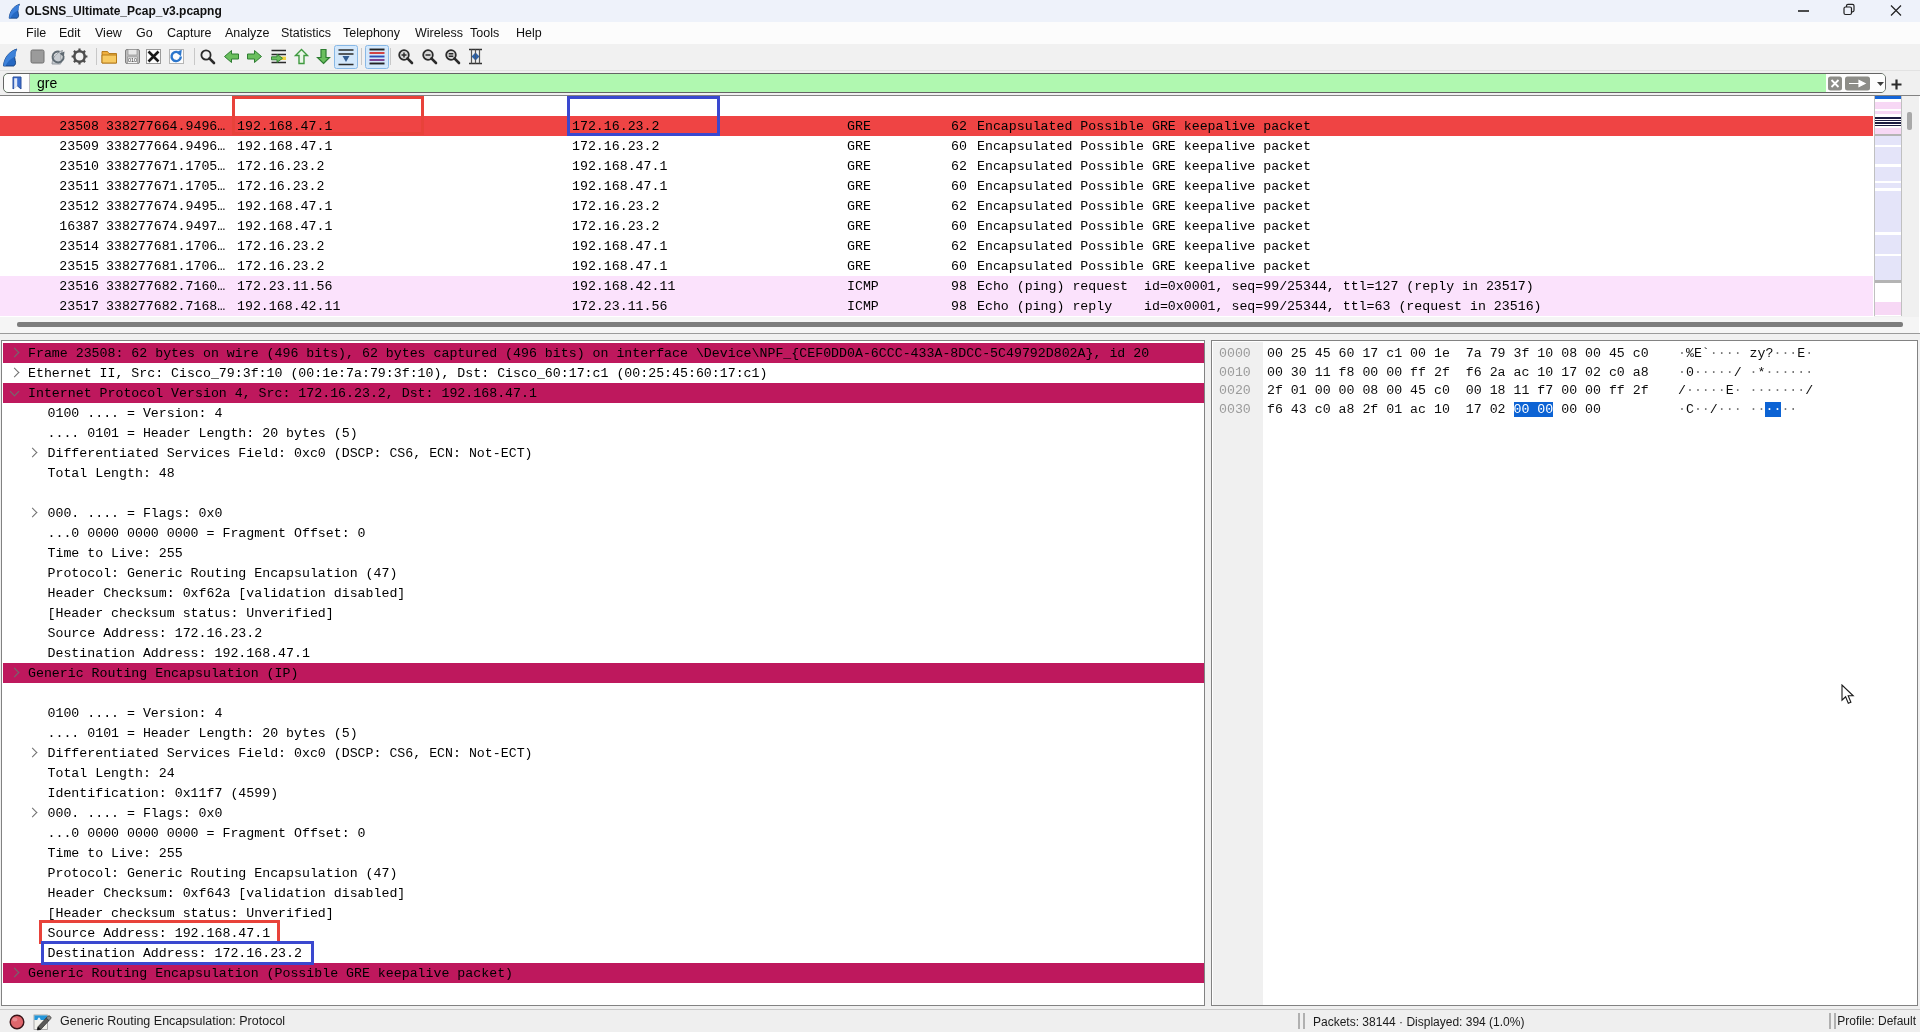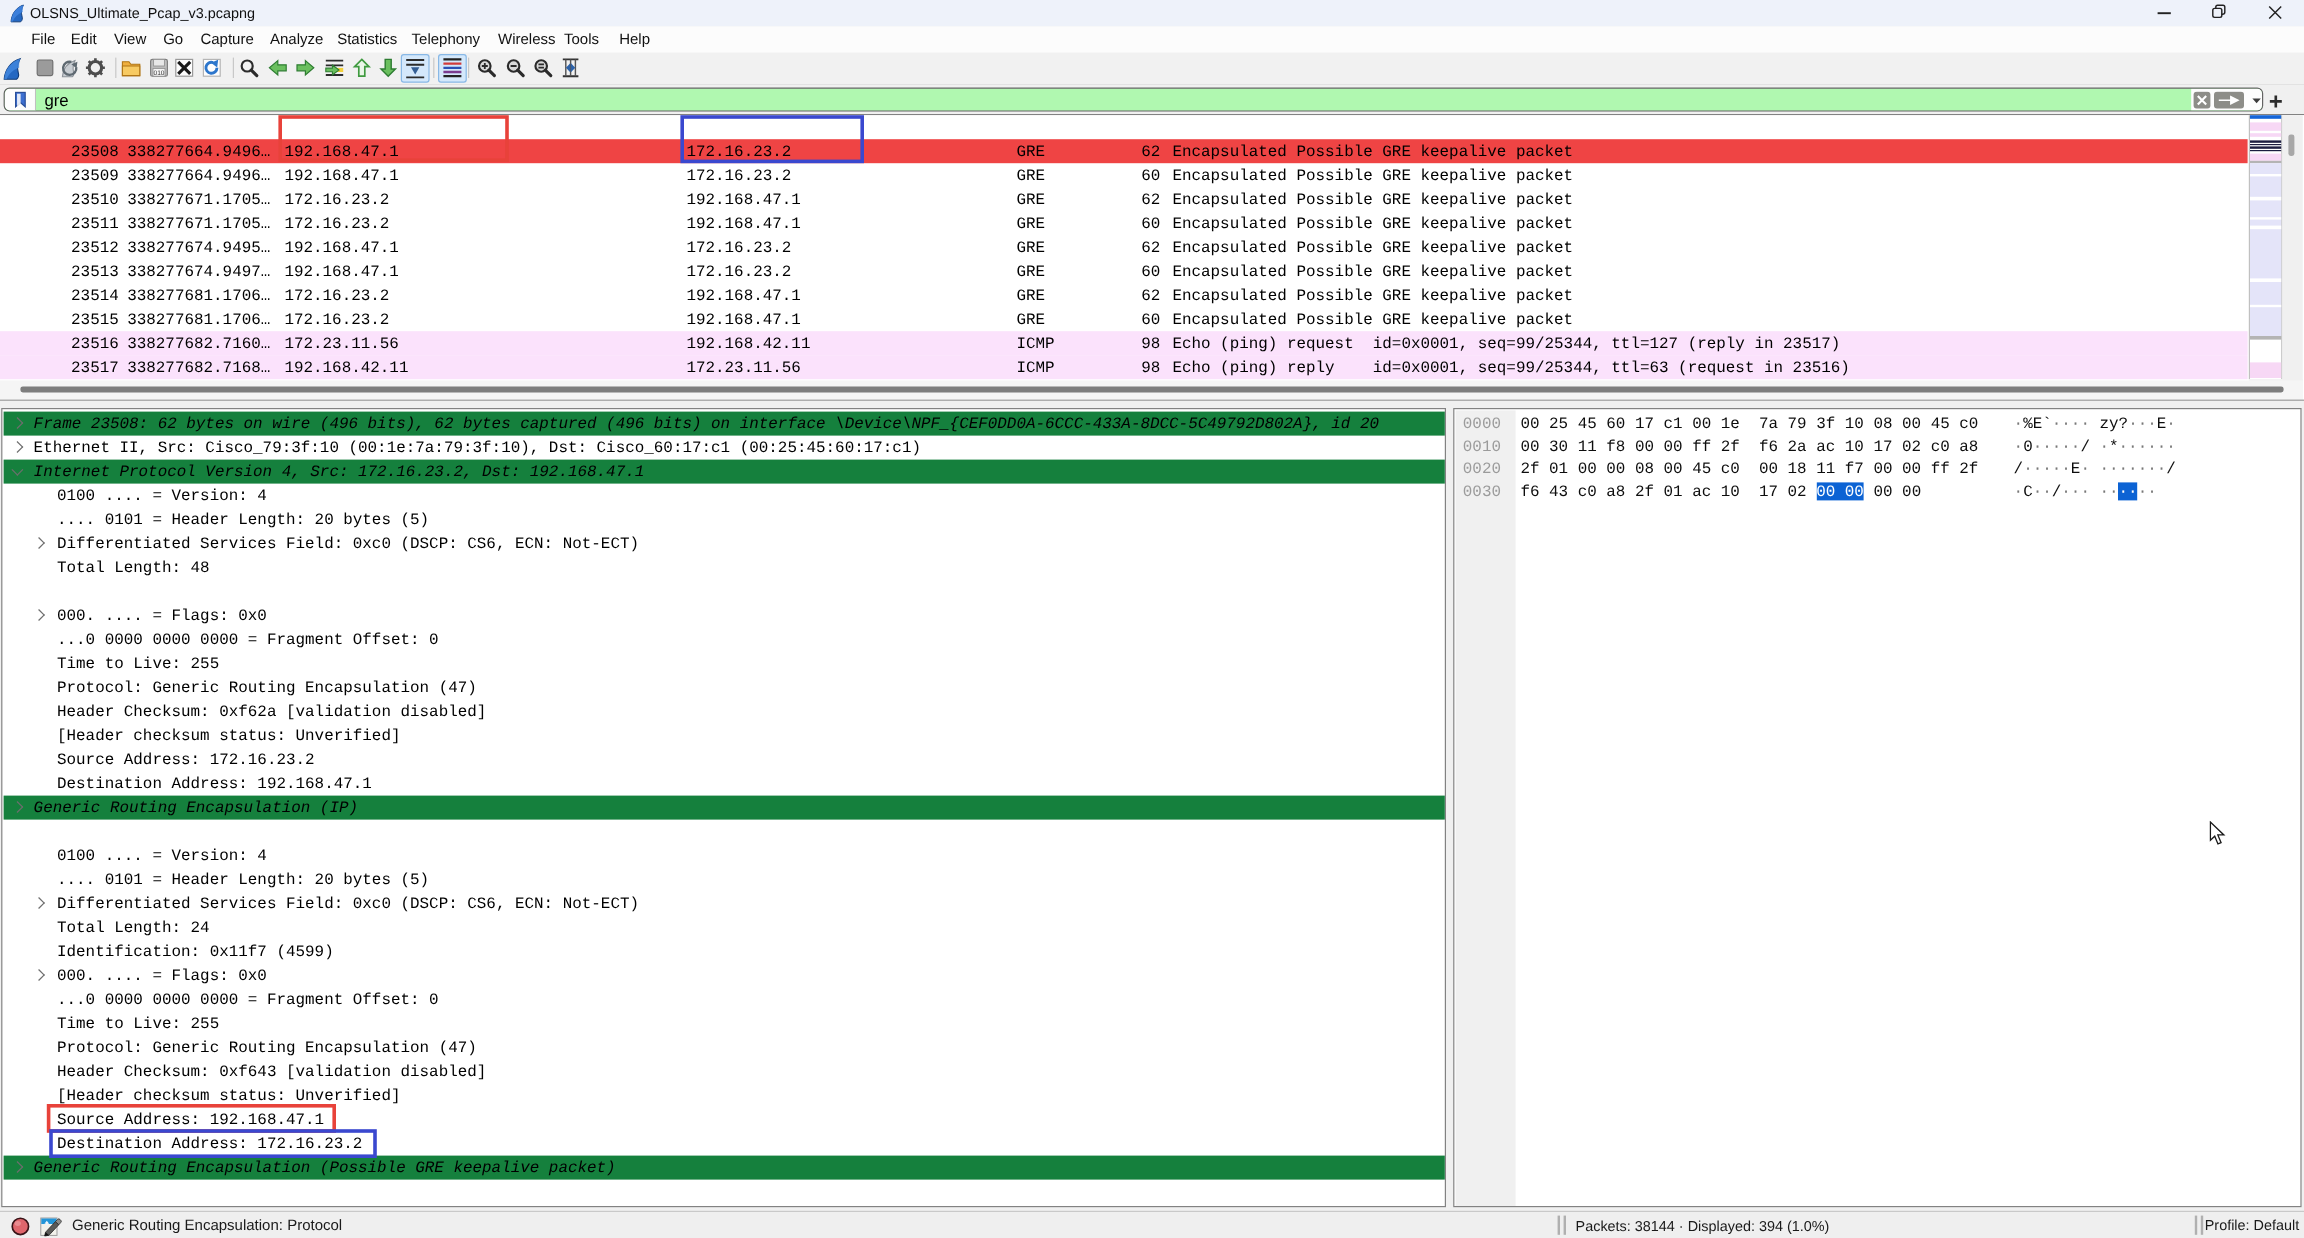--- a/index.html
+++ b/index.html
@@ -2,21 +2,21 @@
 <html><head>
 <meta charset="utf-8">
 <style>
   * { margin:0; padding:0; box-sizing:border-box; }
   html,body { width:1920px; height:1032px; overflow:hidden; background:#f0f0f0;
     font-family:"Liberation Sans", sans-serif; }
   .abs { position:absolute; }
   .mono { font-family:"Liberation Mono", monospace; font-size:13px; white-space:pre; }
   #win { position:absolute; left:0; top:0; width:1920px; height:1032px; }
   
-  #titlebar { position:absolute; left:0; top:0; width:1920px; height:22px; background:#eef2fa; }
+  #titlebar { position:absolute; left:0; top:0; width:1920px; height:22px; background:#eef2fa;font-weight:bold; }
   #titlebar .t { position:absolute; left:25px; top:4px; font-size:12px; color:#101010; }
   
   #menubar { position:absolute; left:0; top:22px; width:1920px; height:22px; background:#fcfcfc; }
   #menubar span { position:absolute; top:4px; font-size:12.5px; color:#111;margin-left:16px; }
   
   #toolbar { position:absolute; left:0; top:44px; width:1920px; height:27px; background:#f1f1f1; border-bottom:1px solid #e2e2e2; }
   
   #filterbar { position:absolute; left:0; top:71px; width:1920px; height:25px; background:#f0f0f0; border-bottom:1px solid #828282; }
   #filterinput { position:absolute; left:3px; top:2px; width:1883px; height:20px; background:#b0f8b0; border:1px solid #646464; border-radius:5px; overflow:hidden; }
   
@@ -28,21 +28,21 @@
   .c-no { left:0; width:99px; text-align:right; }
   .c-time { left:106px; }
   .c-src { left:237px; }
   .c-dst { left:572px; }
   .c-proto { left:847px; }
   .c-len { left:900px; width:67px; text-align:right; }
   .c-info { left:977px; }
   
   #dpane { position:absolute; left:1px; top:340px; width:1204px; height:666px; background:#ffffff; border:1px solid #828282; }
   .drow { position:absolute; left:1px; width:1201px; height:20px; font-size:13.25px; }
-  .drow.g { background:#15803d;font-style:italic; }
+  .drow.g { background:#be185d; }
   .drow .tx { position:absolute; top:3px; }
   .t0 { left:25px; } .t1 { left:44.5px; }
   .exp { position:absolute; width:7px; height:7px; border-right:1.7px solid #6e6e6e; border-bottom:1.7px solid #6e6e6e; top:6px; transform:rotate(-45deg); }
   .e0 { left:8px; } .e1 { left:26px; }
   .expv { transform:rotate(45deg); top:5px; }
   
   #hpane { position:absolute; left:1211px; top:340px; width:707px; height:666px; background:#ffffff; border:1px solid #828282; }
   #asc i { font-style:normal; color:#787878; }
   
   #sbar { position:absolute; left:0; top:1009px; width:1920px; height:23px; background:#efefef; border-top:1px solid #c9c9c9; }
@@ -206,21 +206,21 @@
     <svg class="abs" style="left:1891px;top:8px" width="11" height="11" viewBox="0 0 11 11">
       <path d="M5.5 0.5 V10.5 M0.5 5.5 H10.5" stroke="#2b2b2b" stroke-width="2.2"></path>
     </svg>
   </div>
   <div id="plist">
     <div class="prow mono" style="top:20px;background:#ef4444"><span class="c-no">23508</span><span class="c-time">338277664.9496…</span><span class="c-src">192.168.47.1</span><span class="c-dst">172.16.23.2</span><span class="c-proto">GRE</span><span class="c-len">62</span><span class="c-info">Encapsulated Possible GRE keepalive packet</span></div>
     <div class="prow mono" style="top:40px"><span class="c-no">23509</span><span class="c-time">338277664.9496…</span><span class="c-src">192.168.47.1</span><span class="c-dst">172.16.23.2</span><span class="c-proto">GRE</span><span class="c-len">60</span><span class="c-info">Encapsulated Possible GRE keepalive packet</span></div>
     <div class="prow mono" style="top:60px"><span class="c-no">23510</span><span class="c-time">338277671.1705…</span><span class="c-src">172.16.23.2</span><span class="c-dst">192.168.47.1</span><span class="c-proto">GRE</span><span class="c-len">62</span><span class="c-info">Encapsulated Possible GRE keepalive packet</span></div>
     <div class="prow mono" style="top:80px"><span class="c-no">23511</span><span class="c-time">338277671.1705…</span><span class="c-src">172.16.23.2</span><span class="c-dst">192.168.47.1</span><span class="c-proto">GRE</span><span class="c-len">60</span><span class="c-info">Encapsulated Possible GRE keepalive packet</span></div>
     <div class="prow mono" style="top:100px"><span class="c-no">23512</span><span class="c-time">338277674.9495…</span><span class="c-src">192.168.47.1</span><span class="c-dst">172.16.23.2</span><span class="c-proto">GRE</span><span class="c-len">62</span><span class="c-info">Encapsulated Possible GRE keepalive packet</span></div>
-    <div class="prow mono" style="top:120px"><span class="c-no">23513</span><span class="c-time">338277674.9497…</span><span class="c-src">192.168.47.1</span><span class="c-dst">172.16.23.2</span><span class="c-proto">GRE</span><span class="c-len">60</span><span class="c-info">Encapsulated Possible GRE keepalive packet</span></div>
+    <div class="prow mono" style="top:120px"><span class="c-no">16387</span><span class="c-time">338277674.9497…</span><span class="c-src">192.168.47.1</span><span class="c-dst">172.16.23.2</span><span class="c-proto">GRE</span><span class="c-len">60</span><span class="c-info">Encapsulated Possible GRE keepalive packet</span></div>
     <div class="prow mono" style="top:140px"><span class="c-no">23514</span><span class="c-time">338277681.1706…</span><span class="c-src">172.16.23.2</span><span class="c-dst">192.168.47.1</span><span class="c-proto">GRE</span><span class="c-len">62</span><span class="c-info">Encapsulated Possible GRE keepalive packet</span></div>
     <div class="prow mono" style="top:160px"><span class="c-no">23515</span><span class="c-time">338277681.1706…</span><span class="c-src">172.16.23.2</span><span class="c-dst">192.168.47.1</span><span class="c-proto">GRE</span><span class="c-len">60</span><span class="c-info">Encapsulated Possible GRE keepalive packet</span></div>
     <div class="prow mono" style="top:180px;background:#fbe2fc"><span class="c-no">23516</span><span class="c-time">338277682.7160…</span><span class="c-src">172.23.11.56</span><span class="c-dst">192.168.42.11</span><span class="c-proto">ICMP</span><span class="c-len">98</span><span class="c-info">Echo (ping) request  id=0x0001, seq=99/25344, ttl=127 (reply in 23517)</span></div>
     <div class="prow mono" style="top:200px;background:#fbe2fc"><span class="c-no">23517</span><span class="c-time">338277682.7168…</span><span class="c-src">192.168.42.11</span><span class="c-dst">172.23.11.56</span><span class="c-proto">ICMP</span><span class="c-len">98</span><span class="c-info">Echo (ping) reply    id=0x0001, seq=99/25344, ttl=63 (request in 23516)</span></div>
 
     <div class="abs" style="left:1874px;top:0;width:28px;height:220px;background:#ffffff;border-left:1px solid #c0c0c0;border-right:1px solid #c0c0c0">
       <i class="abs" style="left:0;top:0;width:26px;height:3px;background:#1565d8"></i>
       <i class="abs" style="left:0;top:6px;width:26px;height:7px;background:#f7d8f5"></i>
       <i class="abs" style="left:0;top:15px;width:26px;height:3px;background:#f7d8f5"></i>
       <i class="abs" style="left:0;top:21px;width:26px;height:1.6px;background:#1c1c40"></i>

